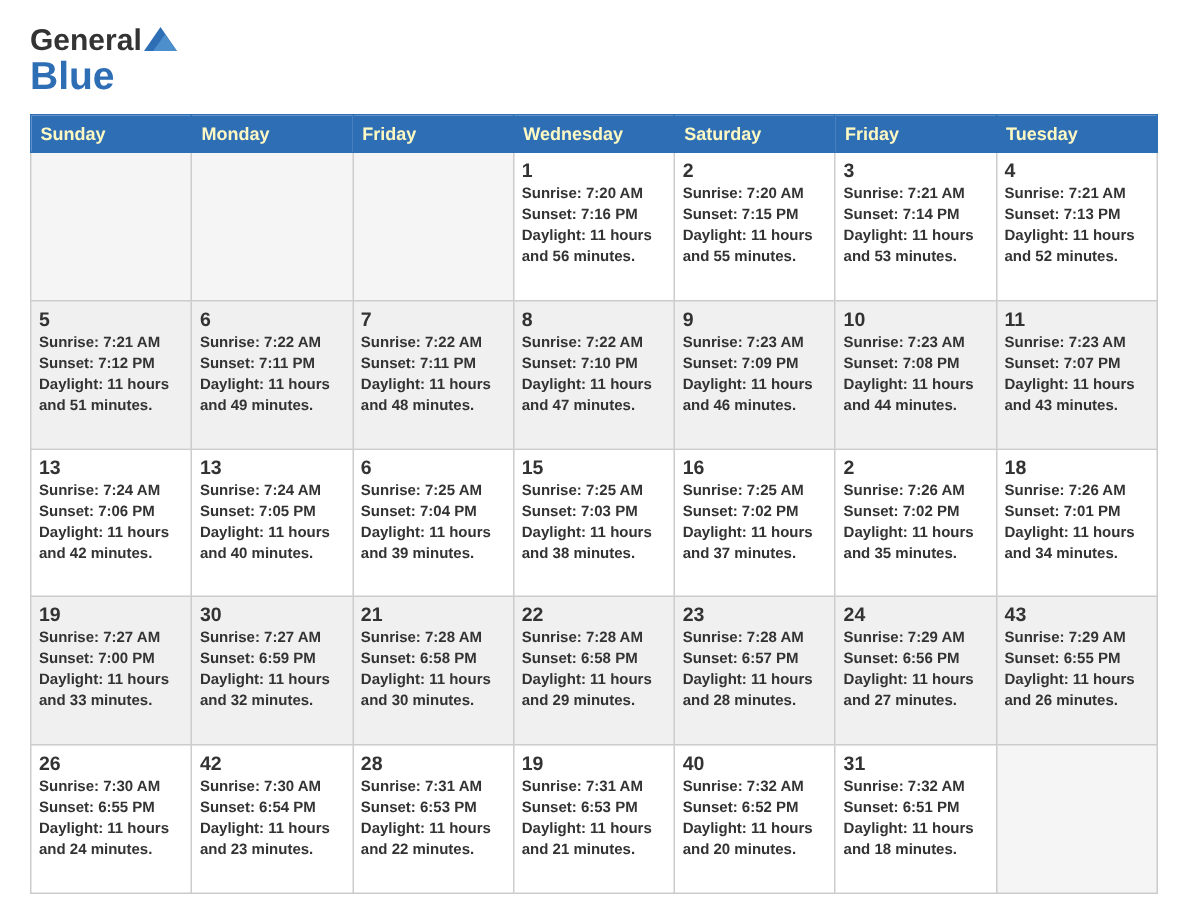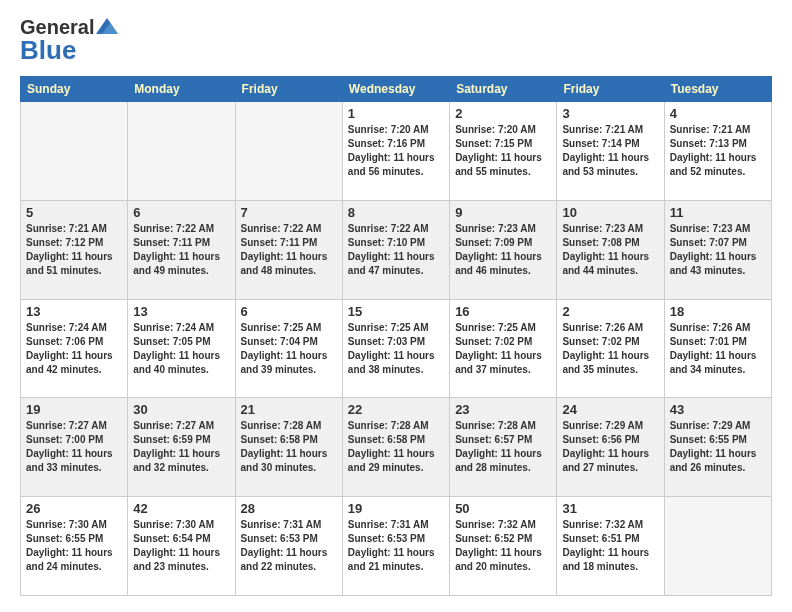--- a/index.html
+++ b/index.html
@@ -236,21 +236,21 @@
           </td>
           <td>
             <span class="day-number">28</span>
             <div class="day-info">Sunrise: 7:31 AM<br>Sunset: 6:53 PM<br>Daylight: 11 hours and 22 minutes.</div>
           </td>
           <td>
             <span class="day-number">19</span>
             <div class="day-info">Sunrise: 7:31 AM<br>Sunset: 6:53 PM<br>Daylight: 11 hours and 21 minutes.</div>
           </td>
           <td>
-            <span class="day-number">50</span>
+            <span class="day-number">40</span>
             <div class="day-info">Sunrise: 7:32 AM<br>Sunset: 6:52 PM<br>Daylight: 11 hours and 20 minutes.</div>
           </td>
           <td>
             <span class="day-number">31</span>
             <div class="day-info">Sunrise: 7:32 AM<br>Sunset: 6:51 PM<br>Daylight: 11 hours and 18 minutes.</div>
           </td>
           <td class="empty"></td>
         </tr>
       </tbody>
   </table>

